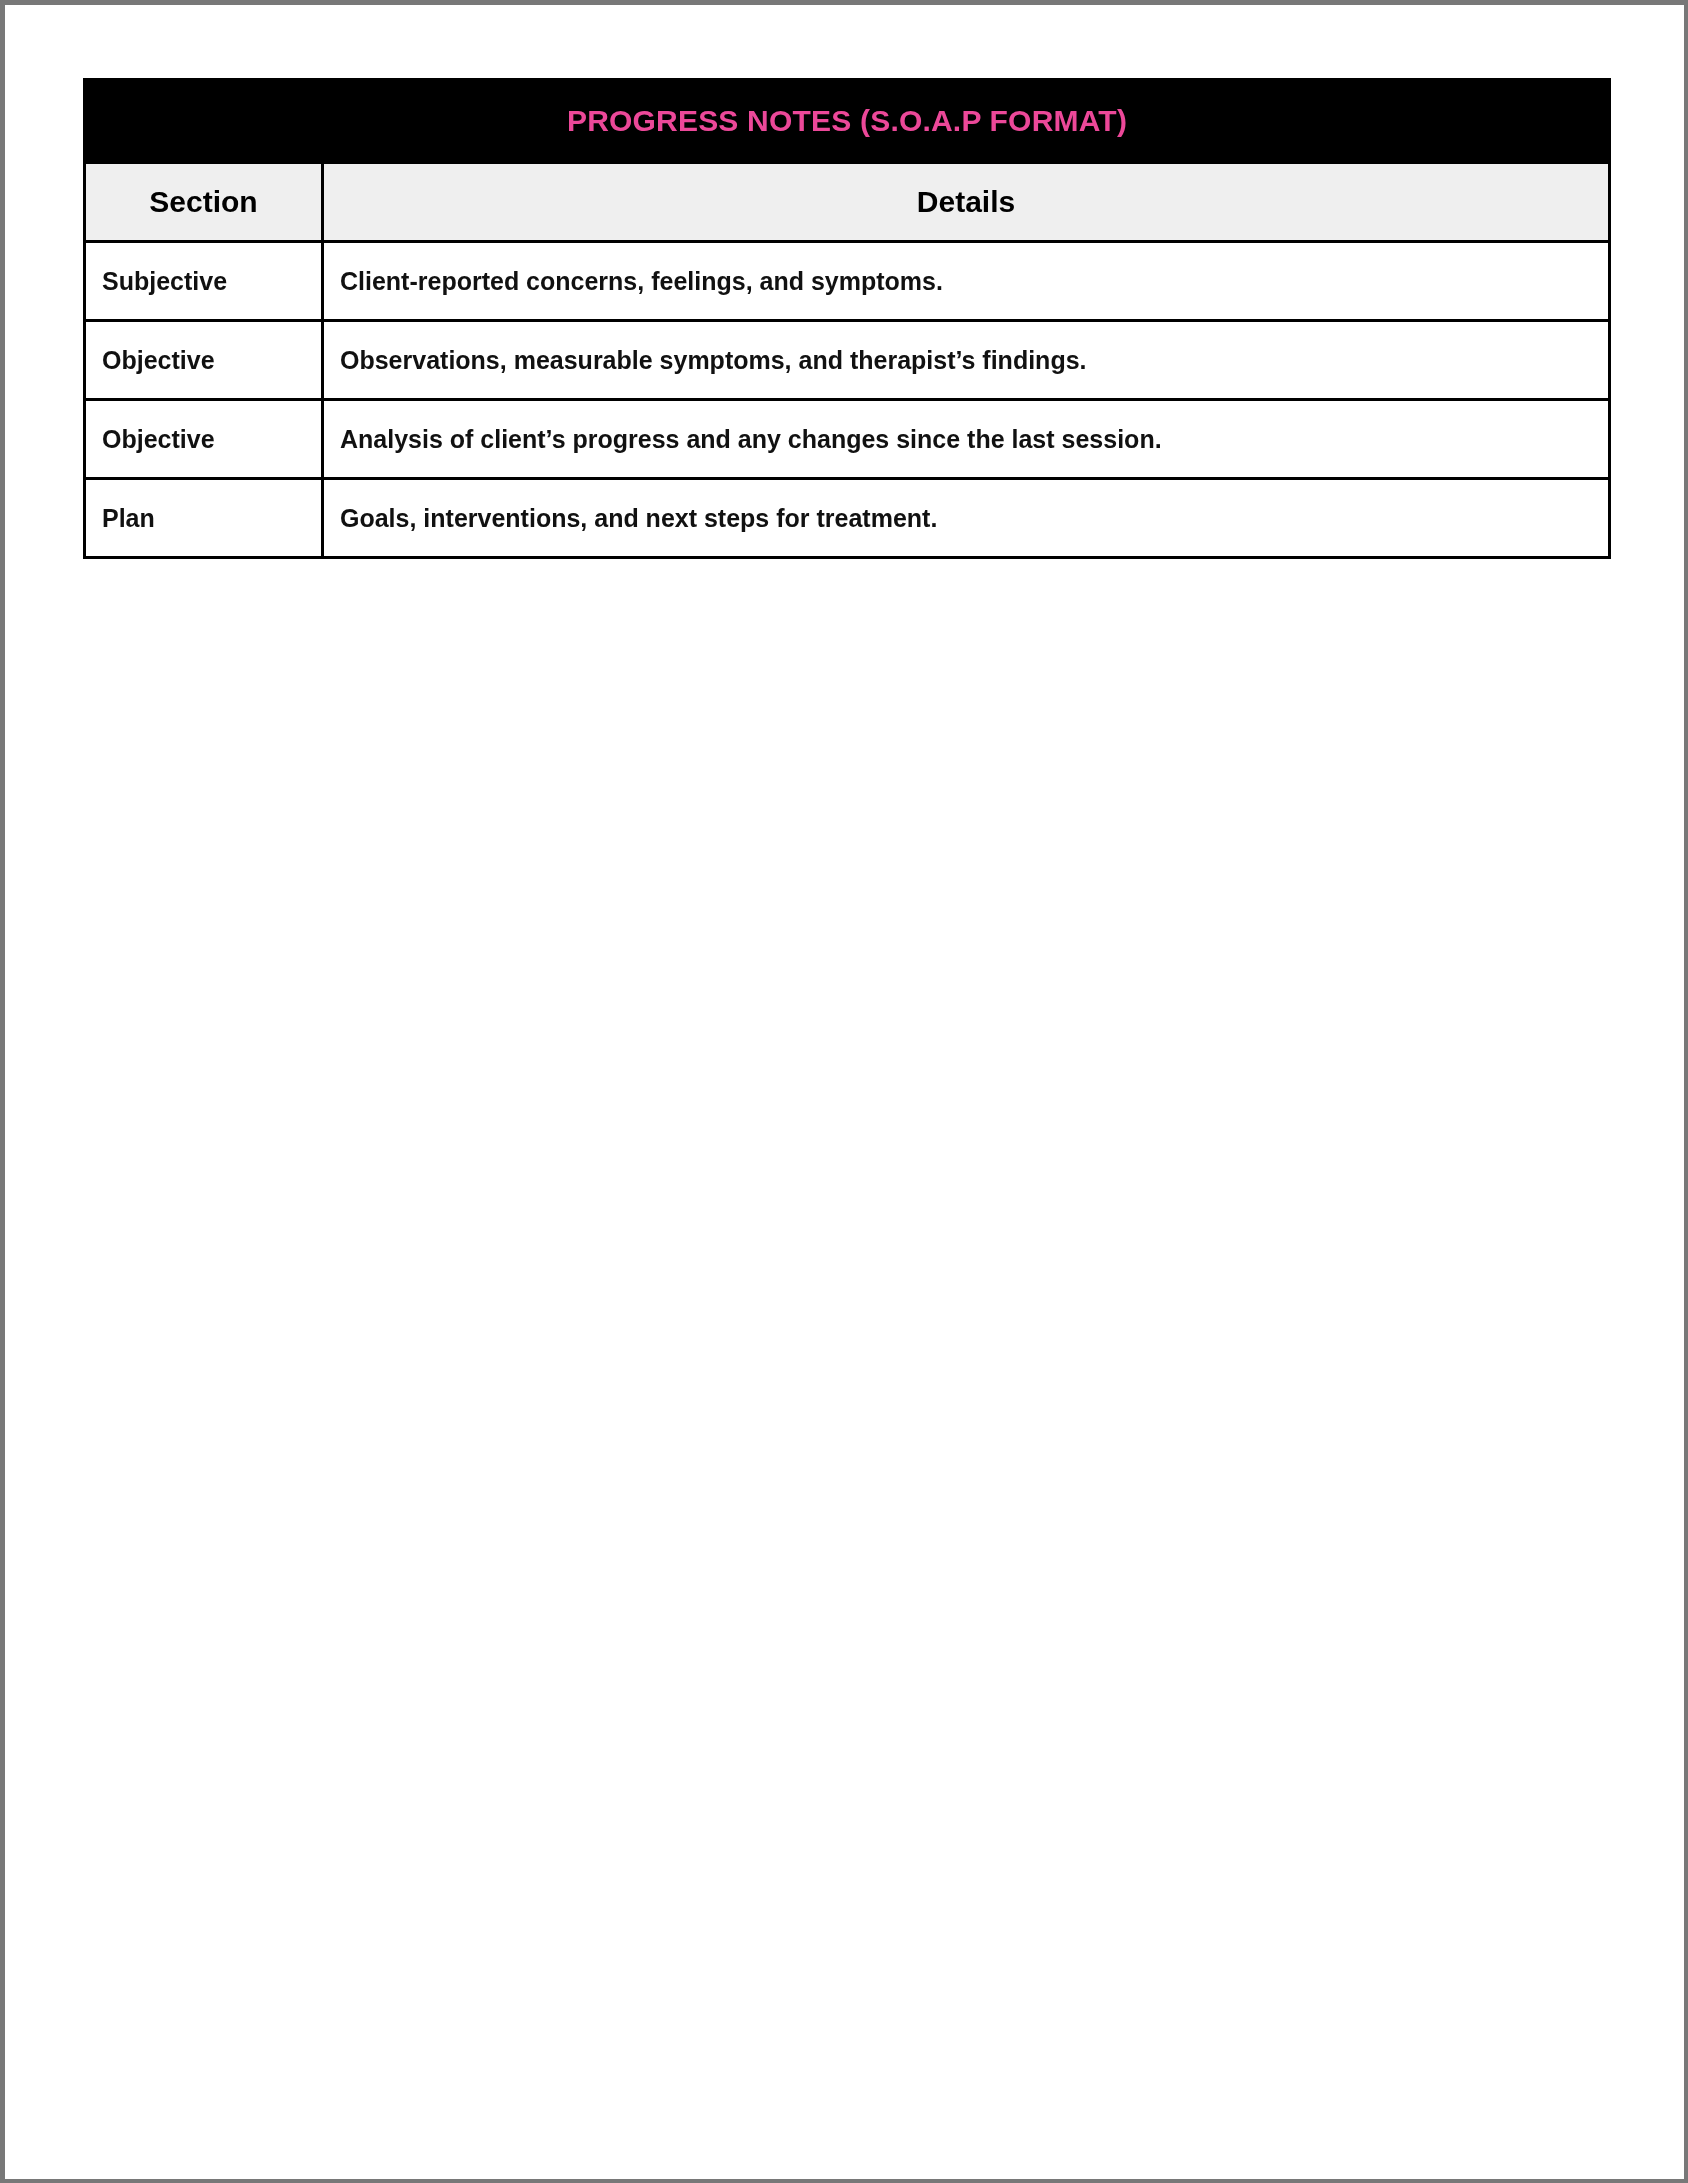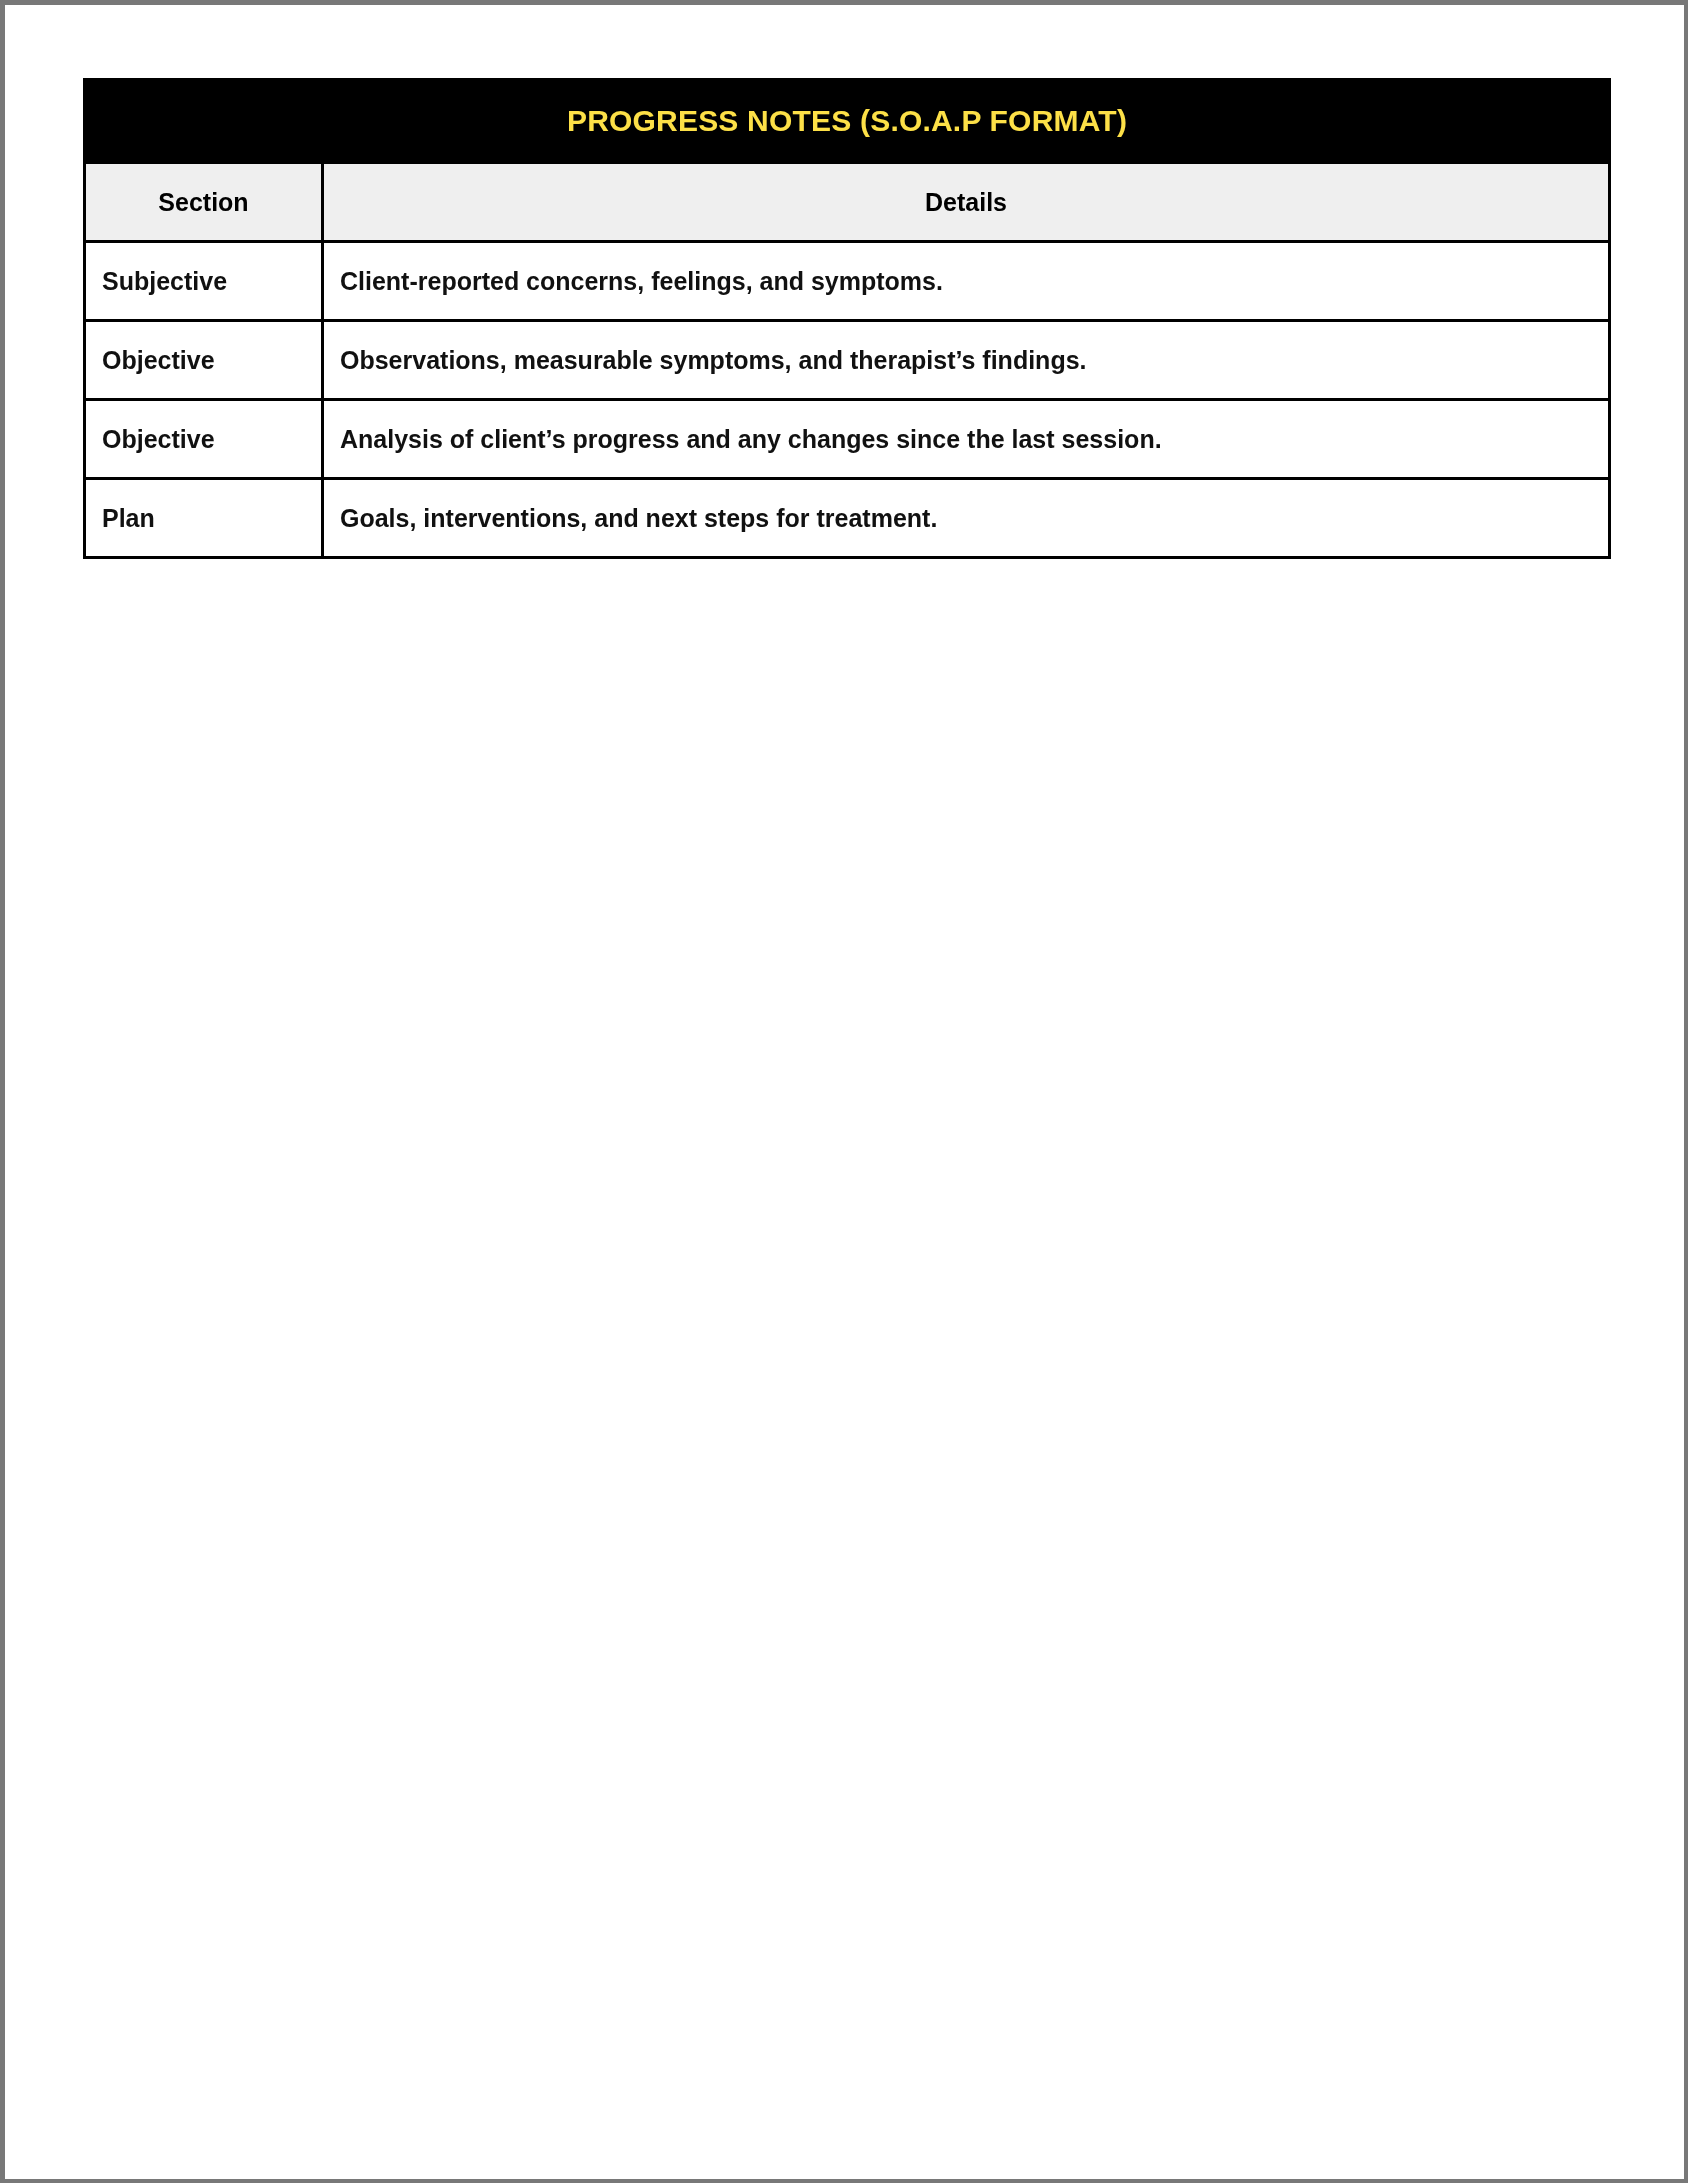--- a/index.html
+++ b/index.html
@@ -43,36 +43,36 @@
   .soap-table td,
   .soap-table th {
     border: 3px solid #000000;
     padding: 0;
     vertical-align: middle;
   }
 
   
   .title-band {
     background: #000000;
-    color: #fde047;
+    color: #ec4899;
     text-align: center;
     font-weight: bold;
     font-size: 30px;
     letter-spacing: 0.2px;
     height: 83px;
     padding: 0 16px !important;
     border: 3px solid #000000;
   }
 
   
   .col-head {
     background: #efefef;
     color: #000000;
     font-weight: bold;
-    font-size: 25px;
+    font-size: 30px;
     text-align: center;
     height: 79px;
     border: 3px solid #000000;
   }
 
   
   .cell-section {
     font-size: 25px;
     font-weight: bold;
     color: #111111;

